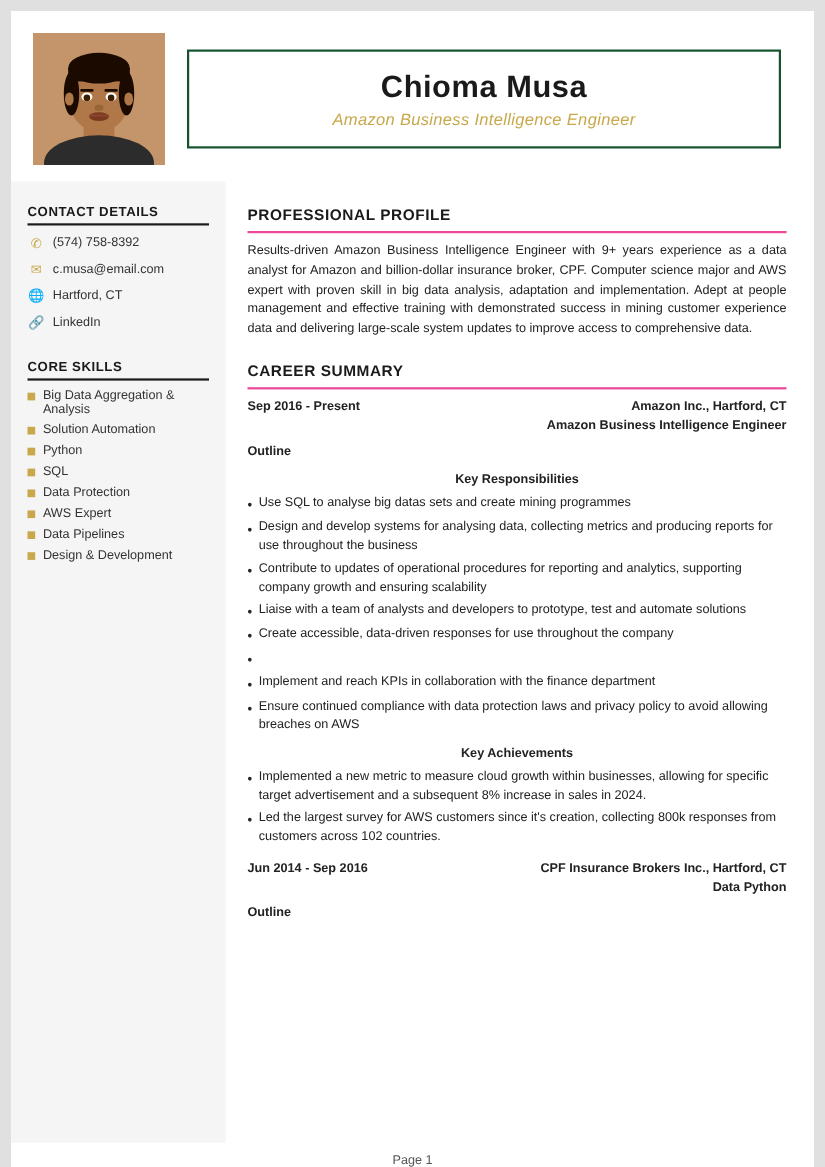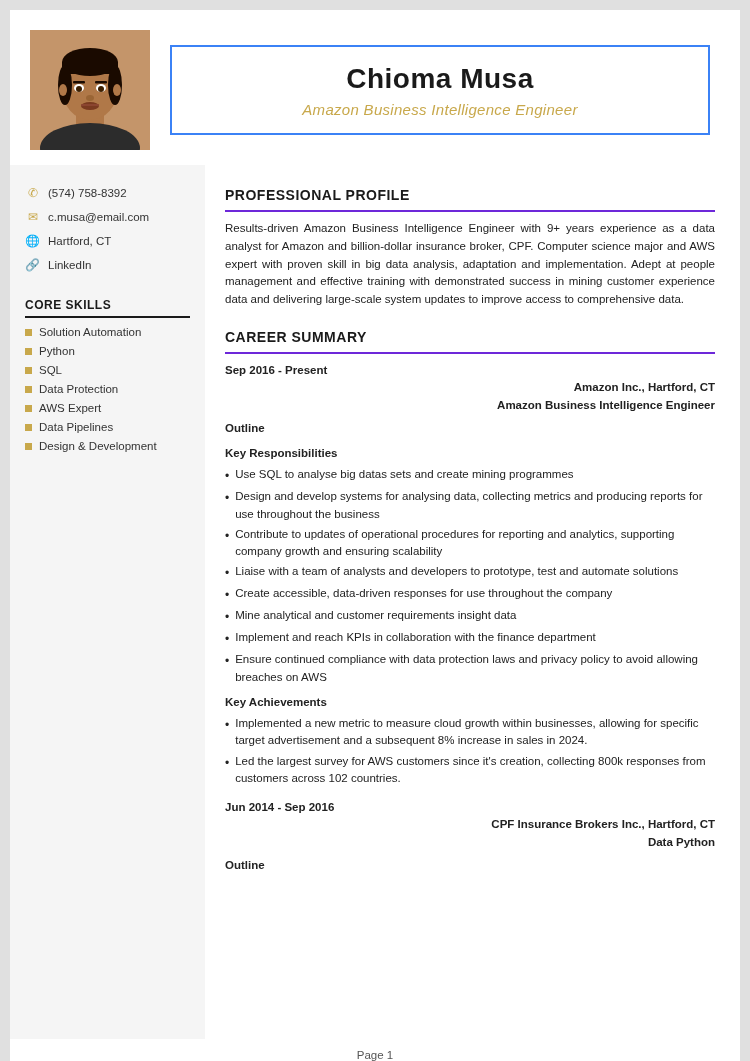--- a/index.html
+++ b/index.html
@@ -30,21 +30,21 @@
     }
     .avatar-box {
       width: 120px;
       height: 120px;
       flex-shrink: 0;
       margin-right: 20px;
       overflow: hidden;
     }
     .name-title-box {
       flex: 1;
-      border: 2px solid #3b82f6;
+      border: 2px solid #14532d;
       padding: 15px 20px;
       display: flex;
       flex-direction: column;
       align-items: center;
       justify-content: center;
       min-height: 90px;
     }
     .name-title-box h1 {
       font-size: 28px;
       font-weight: 900;
@@ -124,38 +124,38 @@
       color: #222;
       line-height: 1.5;
     }
     .section-heading {
       font-size: 14px;
       font-weight: 900;
       color: #1a1a1a;
       text-transform: uppercase;
       letter-spacing: 0.5px;
       margin-bottom: 8px;
-      border-bottom: 2px solid #6d28d9;
+      border-bottom: 2px solid #ec4899;
       padding-bottom: 4px;
       margin-top: 18px;
     }
     .section-heading:first-child {
       margin-top: 0;
     }
     .profile-text {
       text-align: justify;
       font-size: 11.5px;
       line-height: 1.55;
     }
     .career-entry {
       margin-bottom: 12px;
     }
     .career-header-row {
       display: flex;
-      flex-direction: column;
+      flex-direction: row;
       margin-bottom: 6px;
     }
     .career-dates {
       width: 145px;
       flex-shrink: 0;
       font-size: 11.5px;
       font-weight: bold;
       color: #222;
       line-height: 1.5;
     }
@@ -171,20 +171,21 @@
       font-weight: bold;
       font-size: 11.5px;
       margin-bottom: 4px;
       margin-top: 4px;
     }
     .key-label {
       font-weight: bold;
       font-size: 11.5px;
       margin-top: 8px;
       margin-bottom: 4px;
+      text-align: center;
     }
     .bullet-list {
       list-style: none;
       padding: 0;
       margin: 0;
     }
     .bullet-list li {
       display: flex;
       align-items: flex-start;
       margin-bottom: 3px;
@@ -251,40 +252,45 @@
       <h1>Chioma Musa</h1>
       <div class="job-title">Amazon Business Intelligence Engineer</div>
     </div>
   </div>
 
   <div class="body-layout">
 
     <div class="sidebar">
 
       <div class="sidebar-section">
+        <div class="sidebar-section-title">CONTACT DETAILS</div>
         <div class="contact-item">
           <span class="contact-icon">✆</span>
           <span>(574) 758-8392</span>
         </div>
         <div class="contact-item">
           <span class="contact-icon">✉</span>
           <span>c.musa@email.com</span>
         </div>
         <div class="contact-item">
           <span class="contact-icon">🌐</span>
           <span>Hartford, CT</span>
         </div>
         <div class="contact-item">
           <span class="contact-icon">🔗</span>
           <span>LinkedIn</span>
         </div>
       </div>
 
       <div class="sidebar-section">
         <div class="sidebar-section-title">CORE SKILLS</div>
+        <div class="skill-item">
+          <div class="skill-bullet"></div>
+          <span>Big Data Aggregation &amp; Analysis</span>
+        </div>
         <div class="skill-item">
           <div class="skill-bullet"></div>
           <span>Solution Automation</span>
         </div>
         <div class="skill-item">
           <div class="skill-bullet"></div>
           <span>Python</span>
         </div>
         <div class="skill-item">
           <div class="skill-bullet"></div>
@@ -342,21 +348,20 @@
           <li>
               <span class="bullet-dot">•</span>
               <span>Liaise with a team of analysts and developers to prototype, test and automate solutions</span>
             </li>
           <li>
               <span class="bullet-dot">•</span>
               <span>Create accessible, data-driven responses for use throughout the company</span>
             </li>
           <li>
               <span class="bullet-dot">•</span>
-              <span>Mine analytical and customer requirements insight data</span>
             </li>
           <li>
               <span class="bullet-dot">•</span>
               <span>Implement and reach KPIs in collaboration with the finance department</span>
             </li>
           <li>
               <span class="bullet-dot">•</span>
               <span>Ensure continued compliance with data protection laws and privacy policy to avoid allowing breaches on AWS</span>
             </li>
         </ul>

